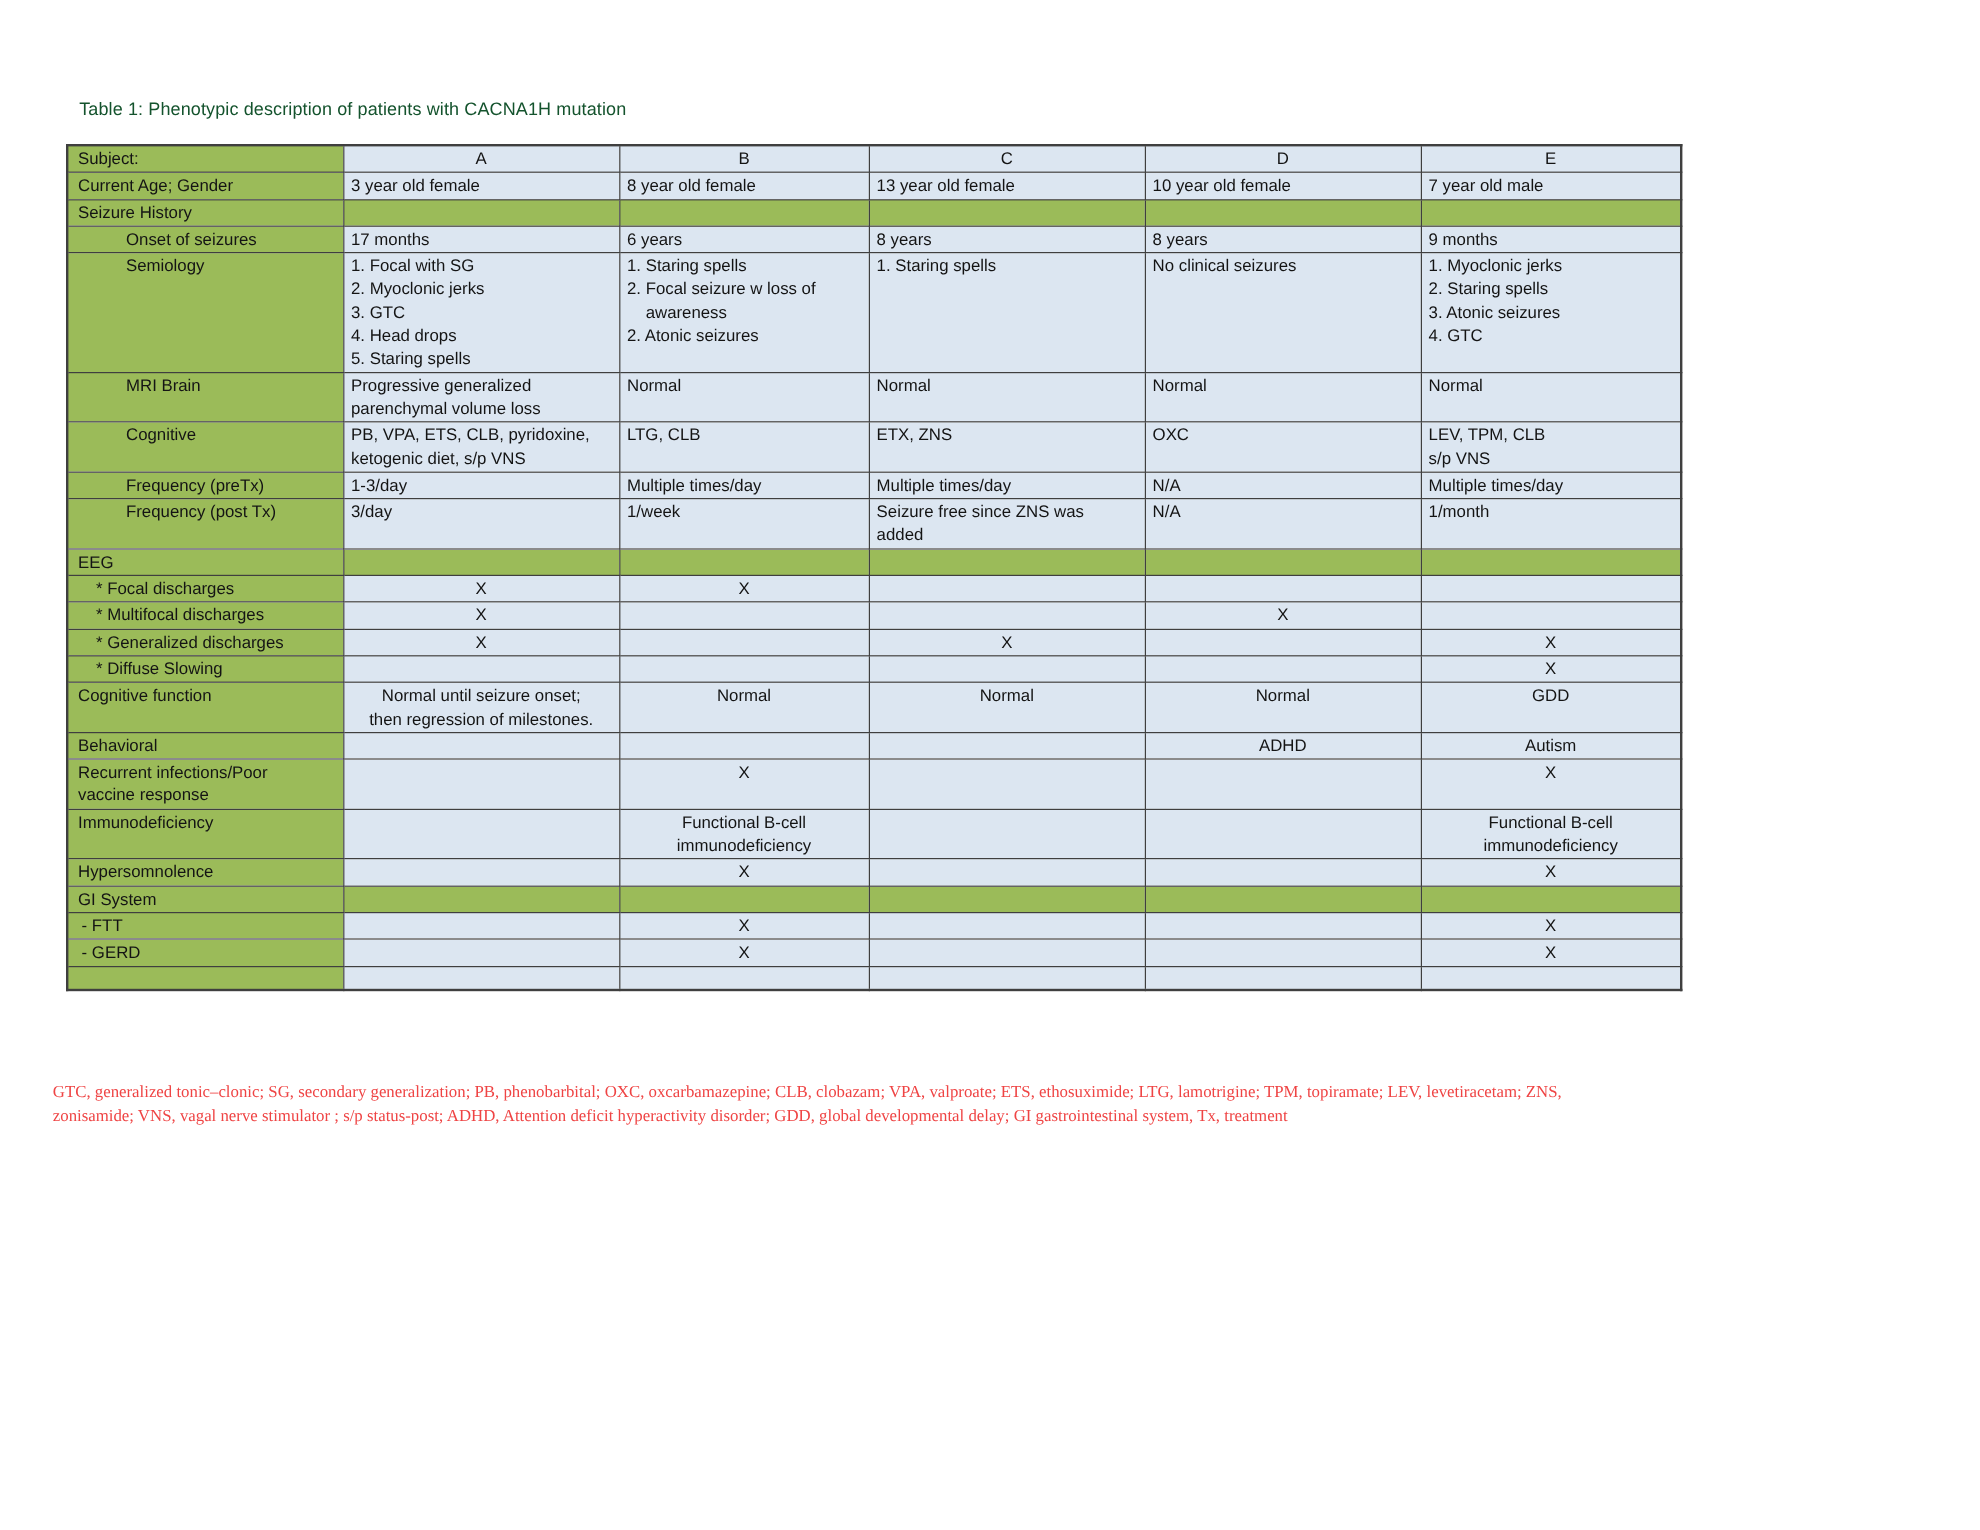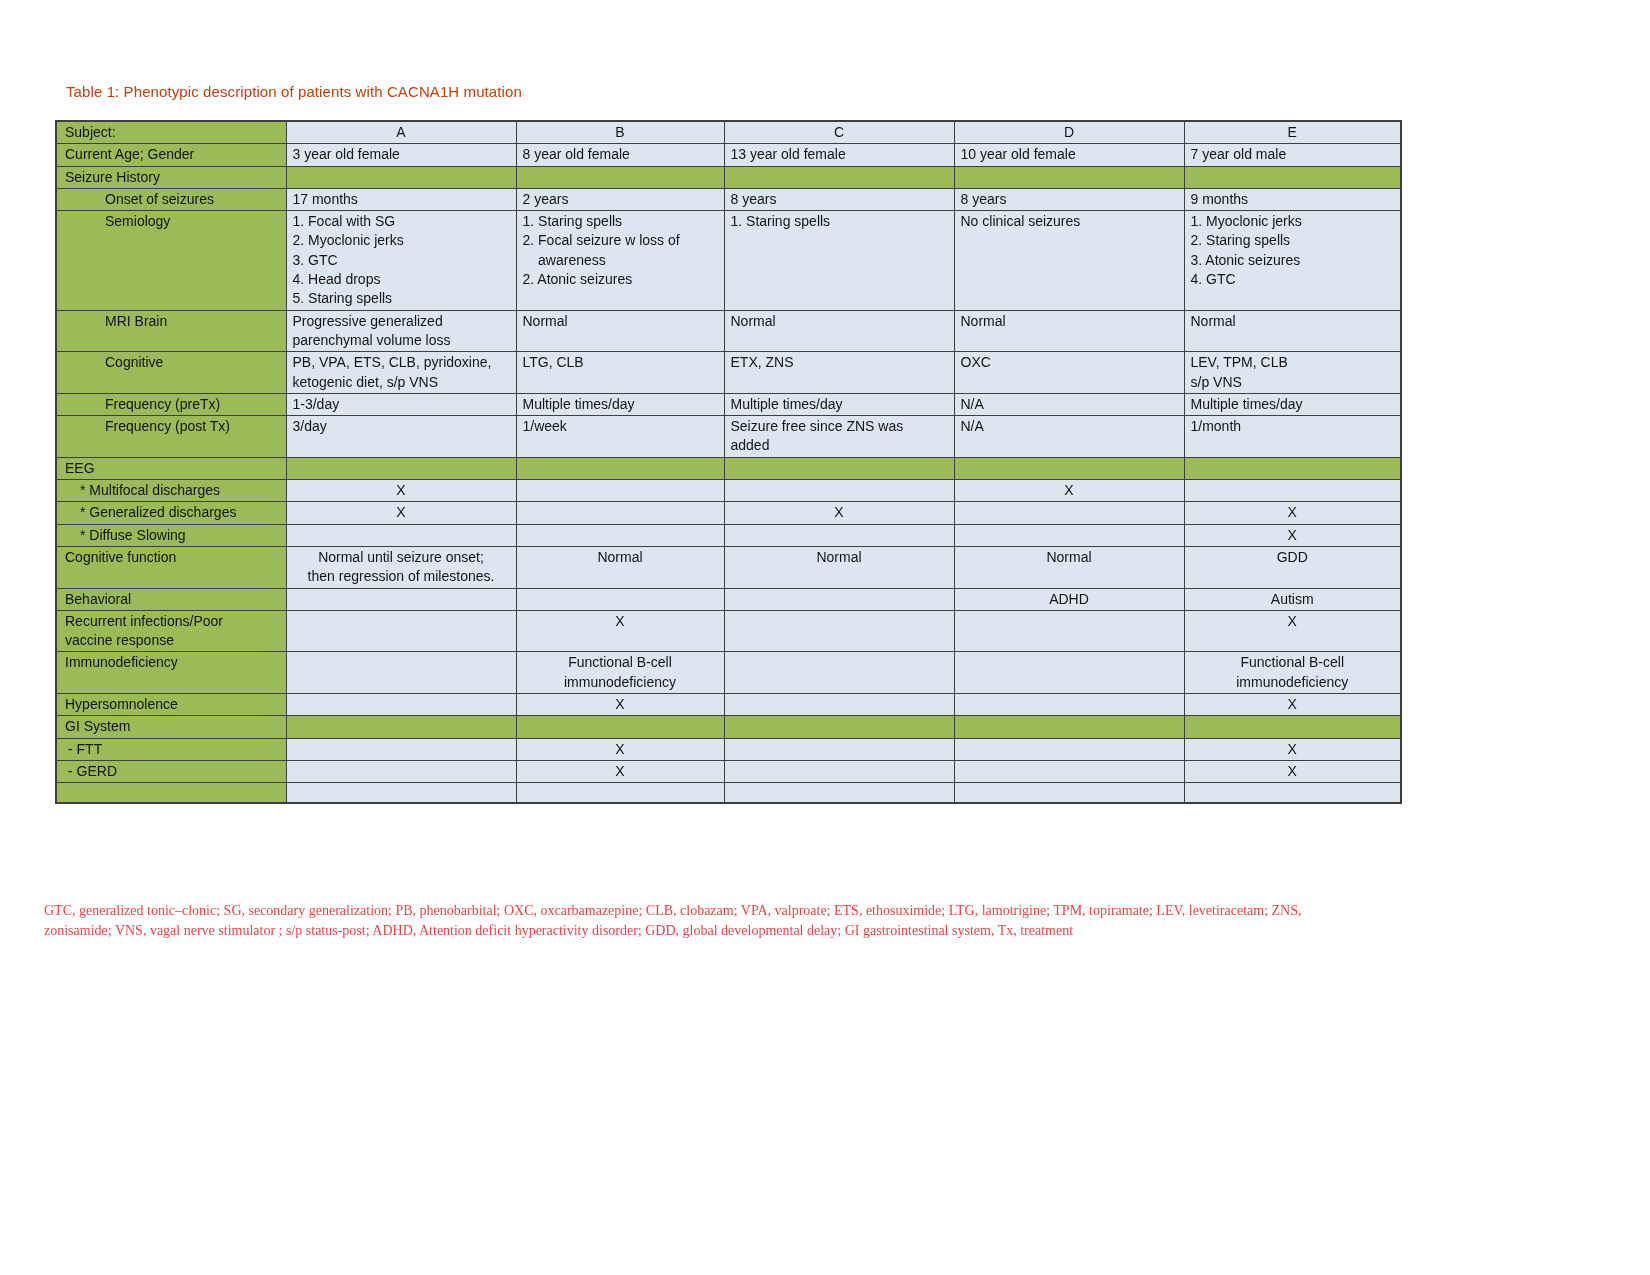--- a/index.html
+++ b/index.html
@@ -7,21 +7,21 @@
     --blue:#DCE6F1;
     --border:#3F3F3F;
     --text:#141414;
   }
   html,body{margin:0;padding:0;background:#ffffff;}
   body{width:1650px;height:1275px;position:relative;font-family:"Liberation Sans",sans-serif;}
   .page{position:absolute;inset:0;background:#ffffff;overflow:hidden;}
 
   .doc-title{
     position:absolute;left:66px;top:83px;
-    font-size:15px;color:#c2410c;letter-spacing:0.1px;
+    font-size:15px;color:#14532d;letter-spacing:0.1px;
   }
 
   table.pheno-table{
     position:absolute;left:55px;top:120px;
     border-collapse:collapse;table-layout:fixed;
     border:2px solid var(--border);
   }
   table.pheno-table td{
     border:1px solid var(--border);
     font-size:14px;line-height:19.3px;
@@ -90,21 +90,21 @@
           <td class="label-cell indent-none">Seizure History</td>
           <td class="section-cell align-left"></td>
           <td class="section-cell align-left"></td>
           <td class="section-cell align-left"></td>
           <td class="section-cell align-left"></td>
           <td class="section-cell align-left"></td>
         </tr>
         <tr style="height: 21px;">
           <td class="label-cell indent-sub">Onset of seizures</td>
           <td class="data-cell align-left">17 months</td>
-          <td class="data-cell align-left">2 years</td>
+          <td class="data-cell align-left">6 years</td>
           <td class="data-cell align-left">8 years</td>
           <td class="data-cell align-left">8 years</td>
           <td class="data-cell align-left">9 months</td>
         </tr>
         <tr style="height: 97px;">
           <td class="label-cell indent-sub">Semiology</td>
           <td class="data-cell align-left">1. Focal with SG
 2. Myoclonic jerks
 3. GTC
 4. Head drops
@@ -157,20 +157,28 @@
           <td class="data-cell align-left">1/month</td>
         </tr>
         <tr style="height: 20px;">
           <td class="label-cell indent-none">EEG</td>
           <td class="section-cell align-left"></td>
           <td class="section-cell align-left"></td>
           <td class="section-cell align-left"></td>
           <td class="section-cell align-left"></td>
           <td class="section-cell align-left"></td>
         </tr>
+        <tr style="height: 21px;">
+          <td class="label-cell indent-star">* Focal discharges</td>
+          <td class="data-cell align-center">X</td>
+          <td class="data-cell align-center">X</td>
+          <td class="data-cell align-center"></td>
+          <td class="data-cell align-center"></td>
+          <td class="data-cell align-center"></td>
+        </tr>
         <tr style="height: 20px;">
           <td class="label-cell indent-star">* Multifocal discharges</td>
           <td class="data-cell align-center">X</td>
           <td class="data-cell align-center"></td>
           <td class="data-cell align-center"></td>
           <td class="data-cell align-center">X</td>
           <td class="data-cell align-center"></td>
         </tr>
         <tr style="height: 21px;">
           <td class="label-cell indent-star">* Generalized discharges</td>

